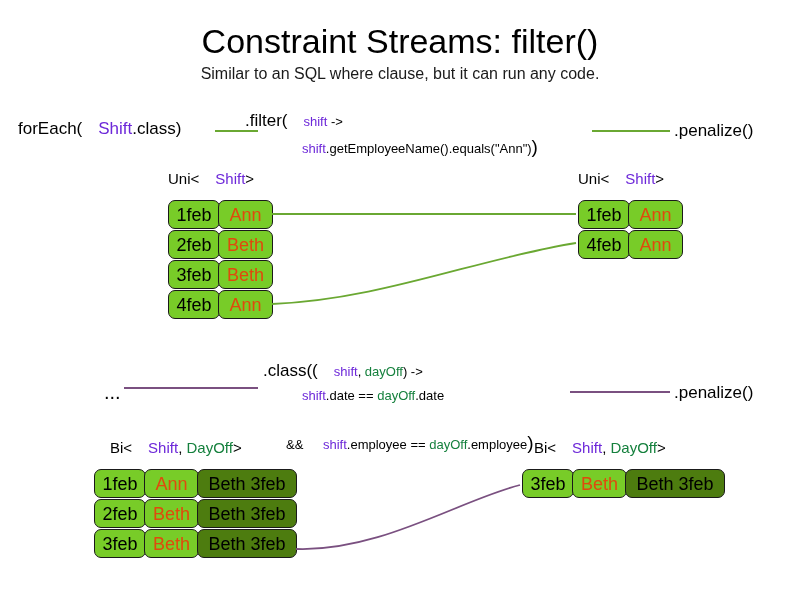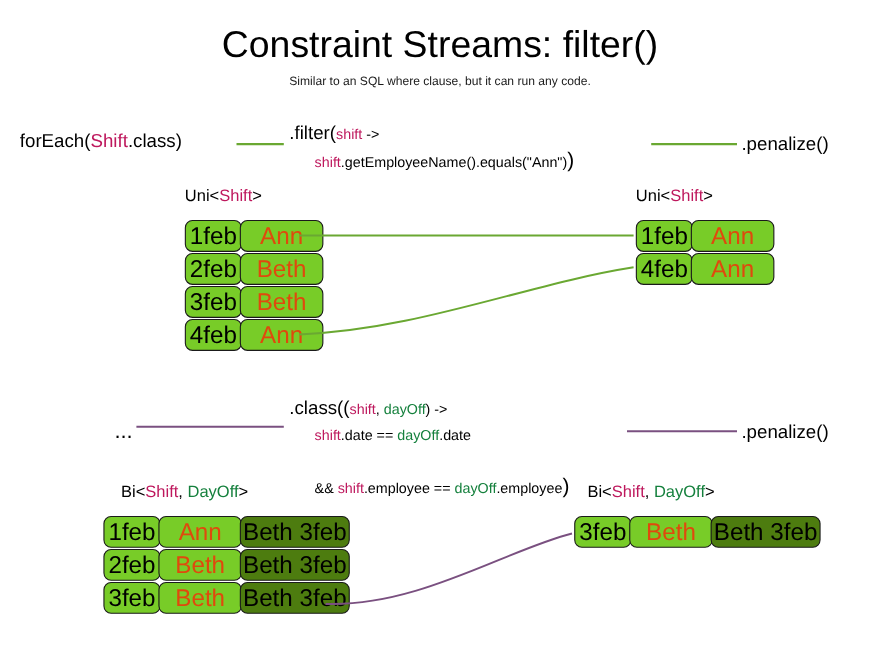--- a/index.html
+++ b/index.html
@@ -22,29 +22,29 @@
     top: 20px; left: 0; width: 800px;
     text-align: center;
     font-size: 34px;
     line-height: 42px;
     color: #000000;
     white-space: nowrap;
   }
   #slide-subtitle {
     top: 65px; left: 0; width: 800px;
     text-align: center;
-    font-size: 11px;
+    font-size: 16px;
     line-height: 18px;
     color: #1a1a1a;
   }
 
   
   .code { font-size: 17px; line-height: 21px; white-space: nowrap; }
   .code-sm { font-size: 13px; line-height: 18px; white-space: nowrap; }
-  .kw-shift  { color: #be185d; }
+  .kw-shift  { color: #6d28d9; margin-left: 16px; }
   .kw-dayoff { color: #15803d; }
   .paren-big { font-size: 19px; }
 
   
   .type-label {
     font-size: 15px;
     line-height: 21px;
     white-space: nowrap;
     color: #000000;
   }
@@ -53,52 +53,52 @@
   .fact-table { display: flex; flex-direction: column; gap: 1px; }
   .fact-row   { display: flex; flex-direction: row; }
   .cell {
     box-sizing: border-box;
     height: 29px;
     border: 1.6px solid #1a1a1a;
     border-radius: 7px;
     display: flex;
     align-items: center;
     justify-content: center;
-    font-size: 22px;
+    font-size: 18px;
     line-height: 18px;
     white-space: nowrap;
     margin-right: -2px;
   }
   .cell:last-child { margin-right: 0; }
   .cell-date { background: #78cc28; color: #000000; }
   .cell-name { background: #78cc28; color: #e0490d; }
   .cell-dayoff { background: #4d7c0f; color: #000000; }
 
   .w-date   { width: 52px; }
-  .w-name   { width: 76px; }
+  .w-name   { width: 55px; }
   .w-dayoff { width: 100px; }
 
   
   #connector-layer {
     top: 0; left: 0; width: 800px; height: 600px;
     pointer-events: none;
   }
   .ellipsis { font-size: 20px; line-height: 20px; color: #000; }
 </style>
 </head>
 <body>
 
 <div class="abs" id="slide-title">Constraint Streams: filter()</div>
 <div class="abs" id="slide-subtitle">Similar to an SQL where clause, but it can run any code.</div>
 
 <div class="abs code" style="top:118px; left:18px;">
   <span>forEach(</span><span class="kw-shift">Shift</span><span>.class)</span>
 </div>
 
-<div class="abs code" style="top:110px; left:263px;">
+<div class="abs code" style="top:110px; left:245px;">
   <span>.filter(</span><span class="kw-shift code-sm">shift</span><span class="code-sm"> -&gt;</span>
 </div>
 
 <div class="abs code-sm" style="top:138px; left:286px;">
   <span class="kw-shift">shift</span><span>.getEmployeeName().equals("Ann")</span><span class="paren-big">)</span>
 </div>
 
 <div class="abs code" style="top:120px; left:674px;">.penalize()</div>
 
 <div class="abs type-label" style="top:168px; left:168px;">

